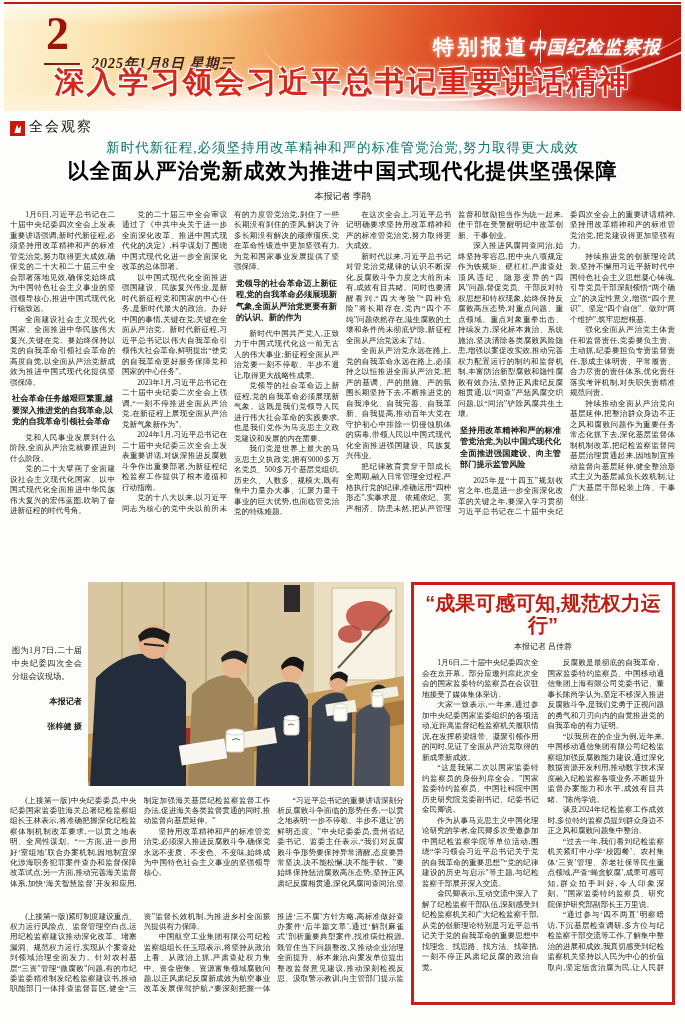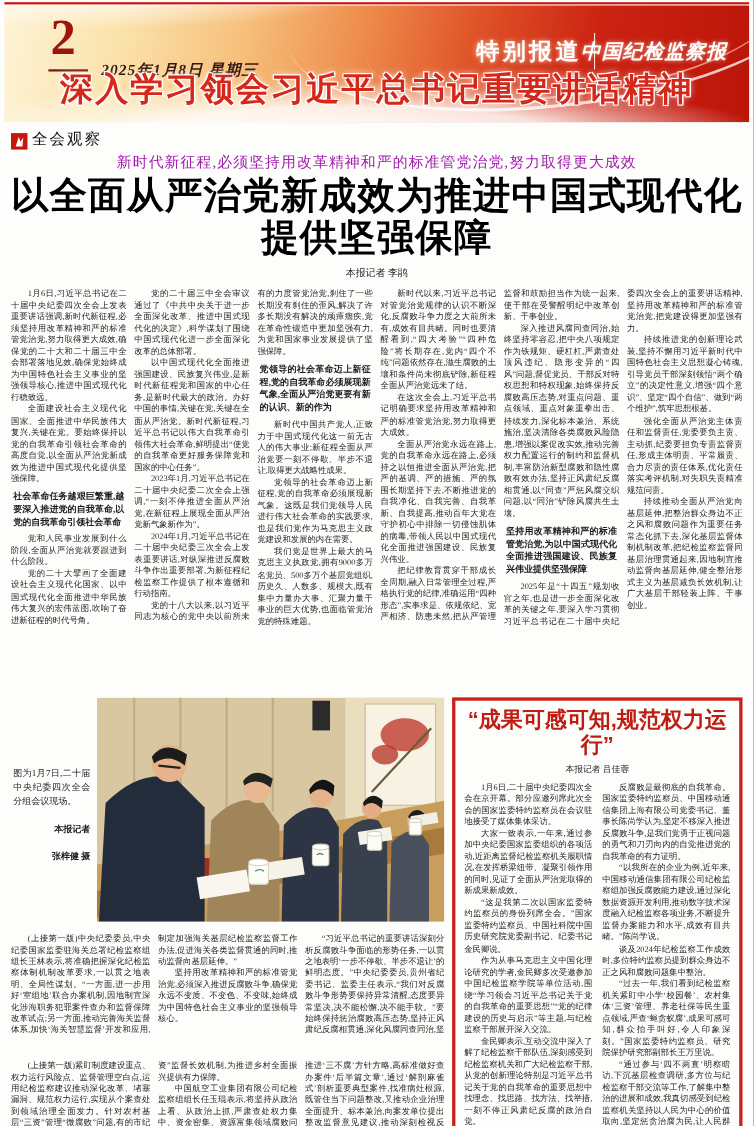--- a/index.html
+++ b/index.html
@@ -26,22 +26,22 @@
   .paper-name{position:absolute;right:20px;top:30px;color:#fff;font-style:italic;
       font:bold italic 18px "Liberation Serif",serif;letter-spacing:1px;
       text-shadow:0 0 4px rgba(255,235,215,.7);}
   .banner-headline{position:absolute;left:0;right:0;top:60px;text-align:center;
       font:bold 30px/1.1 "Liberation Sans","DejaVu Sans",sans-serif;color:#d5271a;letter-spacing:2px;
       text-shadow:1px 1px 0 #fff,-1px -1px 0 #fff,1px -1px 0 #fff,-1px 1px 0 #fff,0 0 7px rgba(255,255,255,.95);}
   
   .col-label{display:flex;align-items:flex-end;gap:4px;margin:7px 0 0 10px;}
   .col-label .logo{width:15px;height:15px;background:#c8170b;display:flex;align-items:center;justify-content:center;}
   .col-label .txt{font-size:14px;letter-spacing:2px;color:#111;}
-  .kicker{text-align:center;font-size:13.5px;margin-top:3px;letter-spacing:1px;color:#a21caf;}
-  .headline{text-align:center;font-weight:bold;font-size:34px;line-height:1.12;letter-spacing:1px;margin-top:3px;color:#000;}
+  .kicker{text-align:center;font-size:13.5px;margin-top:3px;letter-spacing:1px;color:#0f766e;}
+  .headline{text-align:center;font-weight:bold;font-size:21px;line-height:1.12;letter-spacing:1px;margin-top:3px;color:#000;}
   .byline{text-align:center;font-size:9px;margin-top:6px;color:#222;}
   
   .body-cols{margin:7px 10px 0;height:364px;column-count:6;column-gap:7px;overflow:hidden;
       font-size:7.6px;line-height:10.5px;text-align:justify;}
   .body-p{text-indent:2em;margin:0;}
   .col-subhead{font-weight:bold;font-size:8.2px;line-height:11.5px;margin:5px 2px;text-indent:0;text-align:justify;}
   
   .lower{display:flex;margin:8px 10px 0;gap:7px;align-items:flex-start;}
   .lower-left{width:394px;}
   .photo-row{display:flex;}
@@ -97,26 +97,26 @@
       <p class="body-p">党的二十大擘画了全面建设社会主义现代化国家、以中国式现代化全面推进中华民族伟大复兴的宏伟蓝图,吹响了奋进新征程的时代号角。</p>
       <p class="body-p">党的二十届三中全会审议通过了《中共中央关于进一步全面深化改革、推进中国式现代化的决定》,科学谋划了围绕中国式现代化进一步全面深化改革的总体部署。</p>
       <p class="body-p">以中国式现代化全面推进强国建设、民族复兴伟业,是新时代新征程党和国家的中心任务,是新时代最大的政治。办好中国的事情,关键在党,关键在全面从严治党。新时代新征程,习近平总书记以伟大自我革命引领伟大社会革命,鲜明提出“使党的自我革命更好服务保障党和国家的中心任务”。</p>
       <p class="body-p">2023年1月,习近平总书记在二十届中央纪委二次全会上强调,“一刻不停推进全面从严治党,在新征程上展现全面从严治党新气象新作为”。</p>
       <p class="body-p">2024年1月,习近平总书记在二十届中央纪委三次全会上发表重要讲话,对纵深推进反腐败斗争作出重要部署,为新征程纪检监察工作提供了根本遵循和行动指南。</p>
       <p class="body-p">党的十八大以来,以习近平同志为核心的党中央以前所未有的力度管党治党,刹住了一些长期没有刹住的歪风,解决了许多长期没有解决的顽瘴痼疾,党在革命性锻造中更加坚强有力,为党和国家事业发展提供了坚强保障。</p>
       <h4 class="col-subhead">党领导的社会革命迈上新征程,党的自我革命必须展现新气象,全面从严治党更要有新的认识、新的作为</h4>
       <p class="body-p">新时代中国共产党人,正致力于中国式现代化这一前无古人的伟大事业;新征程全面从严治党要一刻不停歇、半步不退让,取得更大战略性成果。</p>
       <p class="body-p">党领导的社会革命迈上新征程,党的自我革命必须展现新气象。这既是我们党领导人民进行伟大社会革命的实践要求,也是我们党作为马克思主义政党建设和发展的内在需要。</p>
       <p class="body-p">我们党是世界上最大的马克思主义执政党,拥有9000多万名党员、500多万个基层党组织,历史久、人数多、规模大,既有集中力量办大事、汇聚力量干事业的巨大优势,也面临管党治党的特殊难题。</p>
+      <p class="body-p">在这次全会上,习近平总书记明确要求坚持用改革精神和严的标准管党治党,努力取得更大成效。</p>
       <p class="body-p">新时代以来,习近平总书记对管党治党规律的认识不断深化,反腐败斗争力度之大前所未有,成效有目共睹。同时也要清醒看到,“四大考验”“四种危险”将长期存在,党内“四个不纯”问题依然存在,滋生腐败的土壤和条件尚未彻底铲除,新征程全面从严治党远未了结。</p>
-      <p class="body-p">在这次全会上,习近平总书记明确要求坚持用改革精神和严的标准管党治党,努力取得更大成效。</p>
       <p class="body-p">全面从严治党永远在路上,党的自我革命永远在路上,必须持之以恒推进全面从严治党,把严的基调、严的措施、严的氛围长期坚持下去,不断推进党的自我净化、自我完善、自我革新、自我提高,推动百年大党在守护初心中排除一切侵蚀肌体的病毒,带领人民以中国式现代化全面推进强国建设、民族复兴伟业。</p>
       <p class="body-p">把纪律教育贯穿干部成长全周期,融入日常管理全过程,严格执行党的纪律,准确运用“四种形态”,实事求是、依规依纪、宽严相济、防患未然,把从严管理监督和鼓励担当作为统一起来,使干部在受警醒明纪中改革创新、干事创业。</p>
       <p class="body-p">深入推进风腐同查同治,始终坚持零容忍,把中央八项规定作为铁规矩、硬杠杠,严肃查处顶风违纪、隐形变异的“四风”问题,督促党员、干部反对特权思想和特权现象,始终保持反腐败高压态势,对重点问题、重点领域、重点对象重拳出击、持续发力,深化标本兼治、系统施治,坚决清除各类腐败风险隐患,增强以案促改实效,推动完善权力配置运行的制约和监督机制,丰富防治新型腐败和隐性腐败有效办法,坚持正风肃纪反腐相贯通,以“同查”严惩风腐交织问题,以“同治”铲除风腐共生土壤。</p>
-      <h4 class="col-subhead">坚持用改革精神和严的标准管党治党,为以中国式现代化全面推进强国建设、民族复兴伟业提供坚强保障</h4>
+      <h4 class="col-subhead">坚持用改革精神和严的标准管党治党,为以中国式现代化全面推进强国建设、向主管部门提示监管风险</h4>
       <p class="body-p">2025年是“十四五”规划收官之年,也是进一步全面深化改革的关键之年,要深入学习贯彻习近平总书记在二十届中央纪委四次全会上的重要讲话精神,坚持用改革精神和严的标准管党治党,把党建设得更加坚强有力。</p>
       <p class="body-p">持续推进党的创新理论武装,坚持不懈用习近平新时代中国特色社会主义思想凝心铸魂,引导党员干部深刻领悟“两个确立”的决定性意义,增强“四个意识”、坚定“四个自信”、做到“两个维护”,筑牢思想根基。</p>
       <p class="body-p">强化全面从严治党主体责任和监督责任,党委要负主责、主动抓,纪委要担负专责监督责任,形成主体明责、平常履责、合力尽责的责任体系,优化责任落实考评机制,对失职失责精准规范问责。</p>
       <p class="body-p">持续推动全面从严治党向基层延伸,把整治群众身边不正之风和腐败问题作为重要任务常态化抓下去,深化基层监督体制机制改革,把纪检监察监督同基层治理贯通起来,因地制宜推动监督向基层延伸,健全整治形式主义为基层减负长效机制,让广大基层干部轻装上阵、干事创业。</p>
     </div>
 
   <div class="lower">
     <div class="lower-left">
 
       <div class="photo-row">

